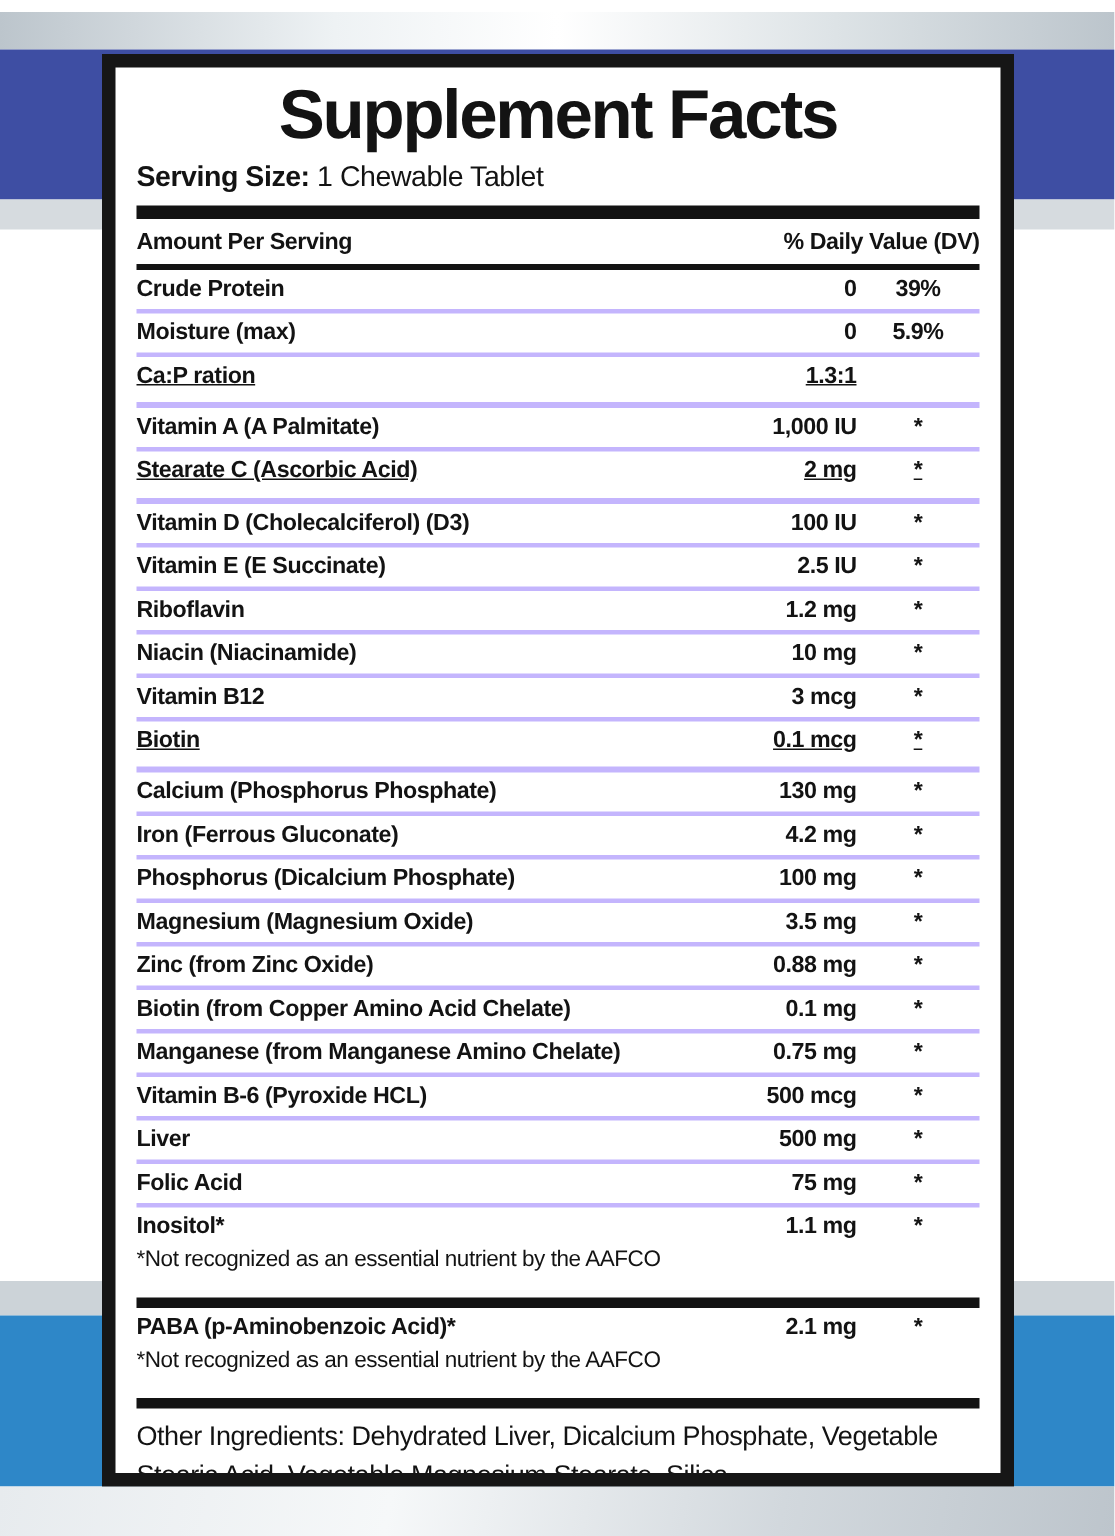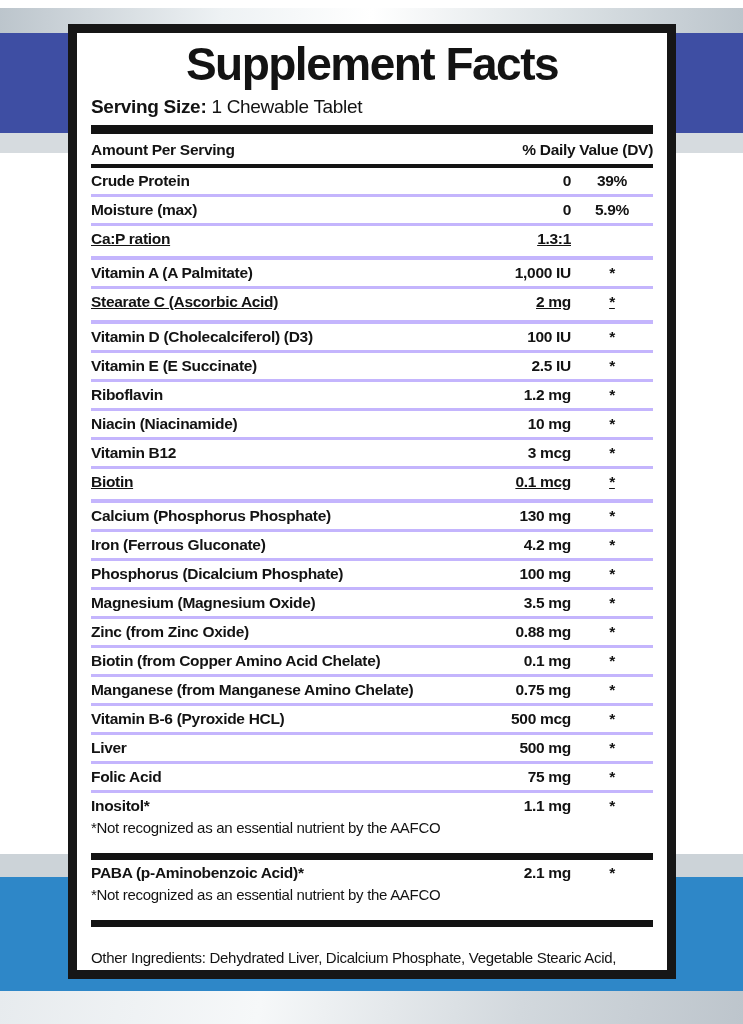--- a/index.html
+++ b/index.html
@@ -21,21 +21,21 @@
   .silver-upper { top: 133px; height: 20px; background: #d6dbdf; }
   .silver-lower { top: 854px; height: 23px; background: #ccd3d8; }
   .blue-bottom { top: 877px; height: 114px; background: #2e87c8; }
   .silver-bottom {
     top: 991px; height: 33px;
     background: linear-gradient(100deg, #e7ebee 0%, #f6f8f9 35%, #d2d8dd 70%, #bdc5cc 100%);
   }
   
   .panel {
     position: absolute;
-    left: 68px; top: 24px;
+    left: 68px; top: 36px;
     width: 608px; height: 955px;
     box-sizing: border-box;
     background: #ffffff;
     border: 9px solid #161616;
     padding: 4px 14px 0 14px;
     overflow: hidden;
   }
   .sf-title {
     font-size: 46px;
     font-weight: 700;
@@ -65,22 +65,22 @@
   .row .dv   { width: 82px; text-align: center; font-weight: 700; }
   .row.gap   { padding-bottom: 7px; border-bottom-width: 4px; text-decoration: underline; }
   .row.has-note { border-bottom: none; padding-bottom: 0; }
   .note {
     font-size: 15px; letter-spacing: -0.3px;
     padding: 1px 0 16px 0;
     border-bottom: 7px solid #131313;
     line-height: 1.3;
   }
   .other-ingredients {
-    font-size: 15px; letter-spacing: -0.3px; line-height: 1.4;
-    padding: 20px 0 7px 0;
+    font-size: 18px; letter-spacing: -0.3px; line-height: 1.4;
+    padding: 6px 0 7px 0;
     border-bottom: 6px solid #a21caf;
   }
 </style>
 </head>
 <body>
 
 <div id="screen">
 
   <div class="band silver-top"></div>
   <div class="band blue-top"></div>

